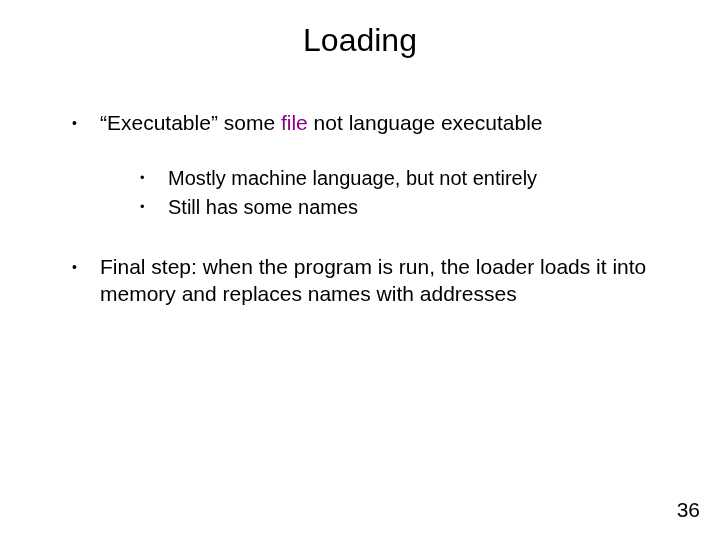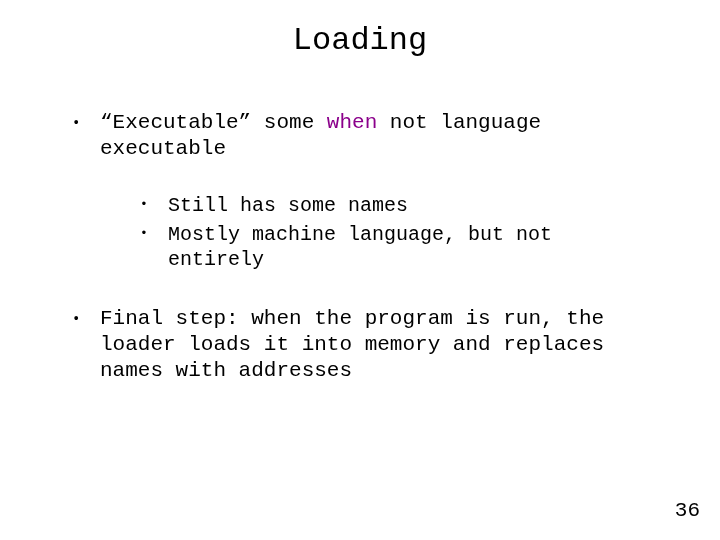--- a/index.html
+++ b/index.html
@@ -11,21 +11,20 @@
     font-family: Verdana, Geneva, sans-serif;
     color: #000000;
     position: relative;
     overflow: hidden;
   }
   .slide {
     width: 720px;
     height: 540px;
     position: relative;
     box-sizing: border-box;
-    font-family: Liberation Mono, monospace;
   }
   .title {
     position: absolute;
     top: 22px;
     left: 0;
     width: 720px;
     text-align: center;
     font-size: 32px;
     font-weight: 400;
   }
@@ -87,24 +86,24 @@
 </style>
 </head>
 <body>
 
 <div class="slide">
   <div class="title">Loading</div>
 
   <div class="body">
     <ul class="level1">
       <li>
-        <span>“Executable” some </span><span class="accent">when</span><span> not language executable</span>
+        <span>“Executable” some </span><span class="accent">file</span><span> not language executable</span>
         <ul class="level2">
+          <li>Mostly machine language, but not entirely</li>
           <li>Still has some names</li>
-          <li>Mostly machine language, but not entirely</li>
         </ul>
       </li>
       <li>Final step: when the program is run, the loader loads it into memory and replaces names with addresses</li>
     </ul>
   </div>
 
   <div class="page-number">36</div>
 </div>
 
 </body></html>

